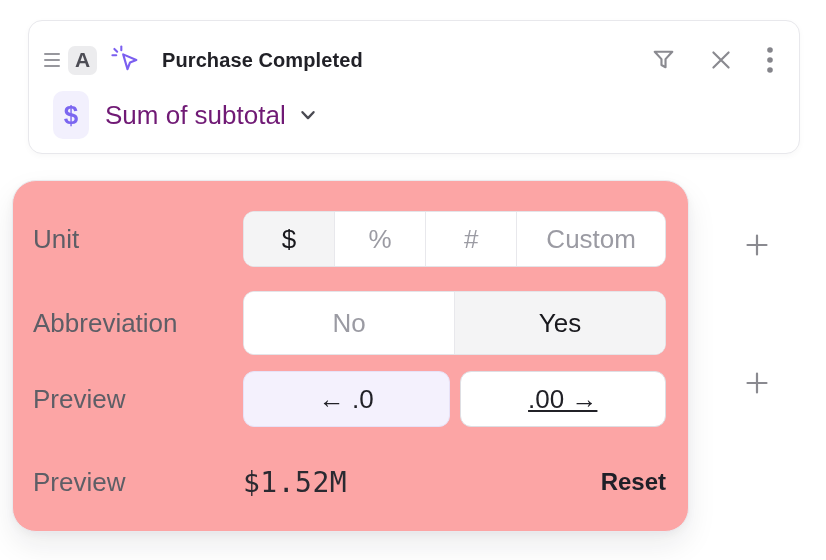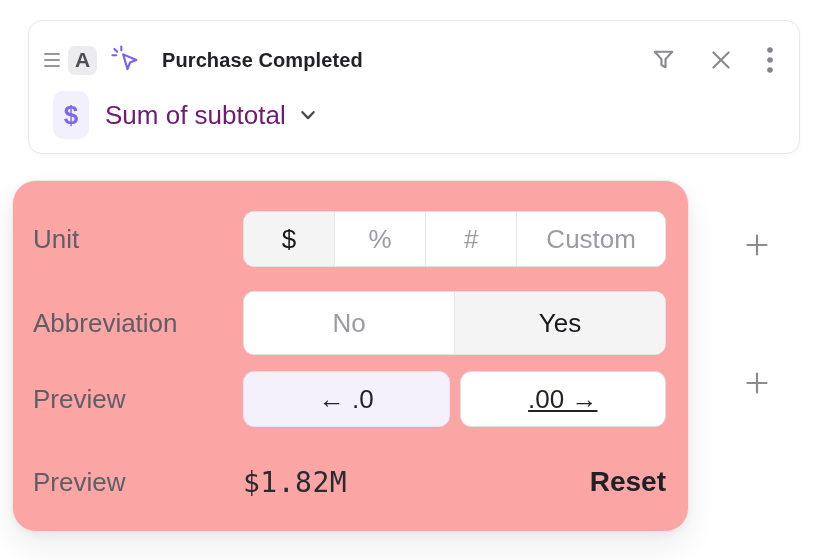--- a/index.html
+++ b/index.html
@@ -92,21 +92,21 @@
   }
   .dec-btn.dec-left  { background: #f4f1fd; border: 1px solid #e7e2f7; }
   .dec-btn.dec-right { background: #ffffff; border: 1px solid #dededfa0; border: 1px solid #dedee3; text-decoration: underline; }
 
   .preview-value {
     font-family: "DejaVu Sans Mono", monospace;
     font-size: 28px; color: #2a2a31; letter-spacing: 0.5px;
   }
   .reset-btn {
     margin-left: auto; background: none; border: none; cursor: pointer;
-    font-size: 28px; font-weight: 600; color: #202028; font-family: inherit;
+    font-size: 24px; font-weight: 600; color: #202028; font-family: inherit;
   }
 
   
   .plus-btn {
     position: absolute; left: 740px; width: 34px; height: 34px;
     background: none; border: none; cursor: pointer;
     display: flex; align-items: center; justify-content: center;
   }
   .plus-1 { top: 228px; }
   .plus-2 { top: 366px; }
@@ -193,21 +193,21 @@
     <div class="frow frow-decimals">
       <span class="flabel">Preview</span>
       <div class="fcontrol dec-group">
         <button class="dec-btn dec-left">← .0</button>
         <button class="dec-btn dec-right">.00 →</button>
       </div>
     </div>
 
     <div class="frow frow-preview">
       <span class="flabel">Preview</span>
-      <span class="preview-value">$1.82M</span>
+      <span class="preview-value">$1.52M</span>
       <button class="reset-btn">Reset</button>
     </div>
 
   </div>
 
   <button class="plus-btn plus-1" title="Add">
     <svg width="26" height="26" viewBox="0 0 26 26" fill="none">
       <path d="M13 3.5 V22.5 M3.5 13 H22.5" stroke="#8A8A90" stroke-width="2.2" stroke-linecap="round"></path>
     </svg>
   </button>

